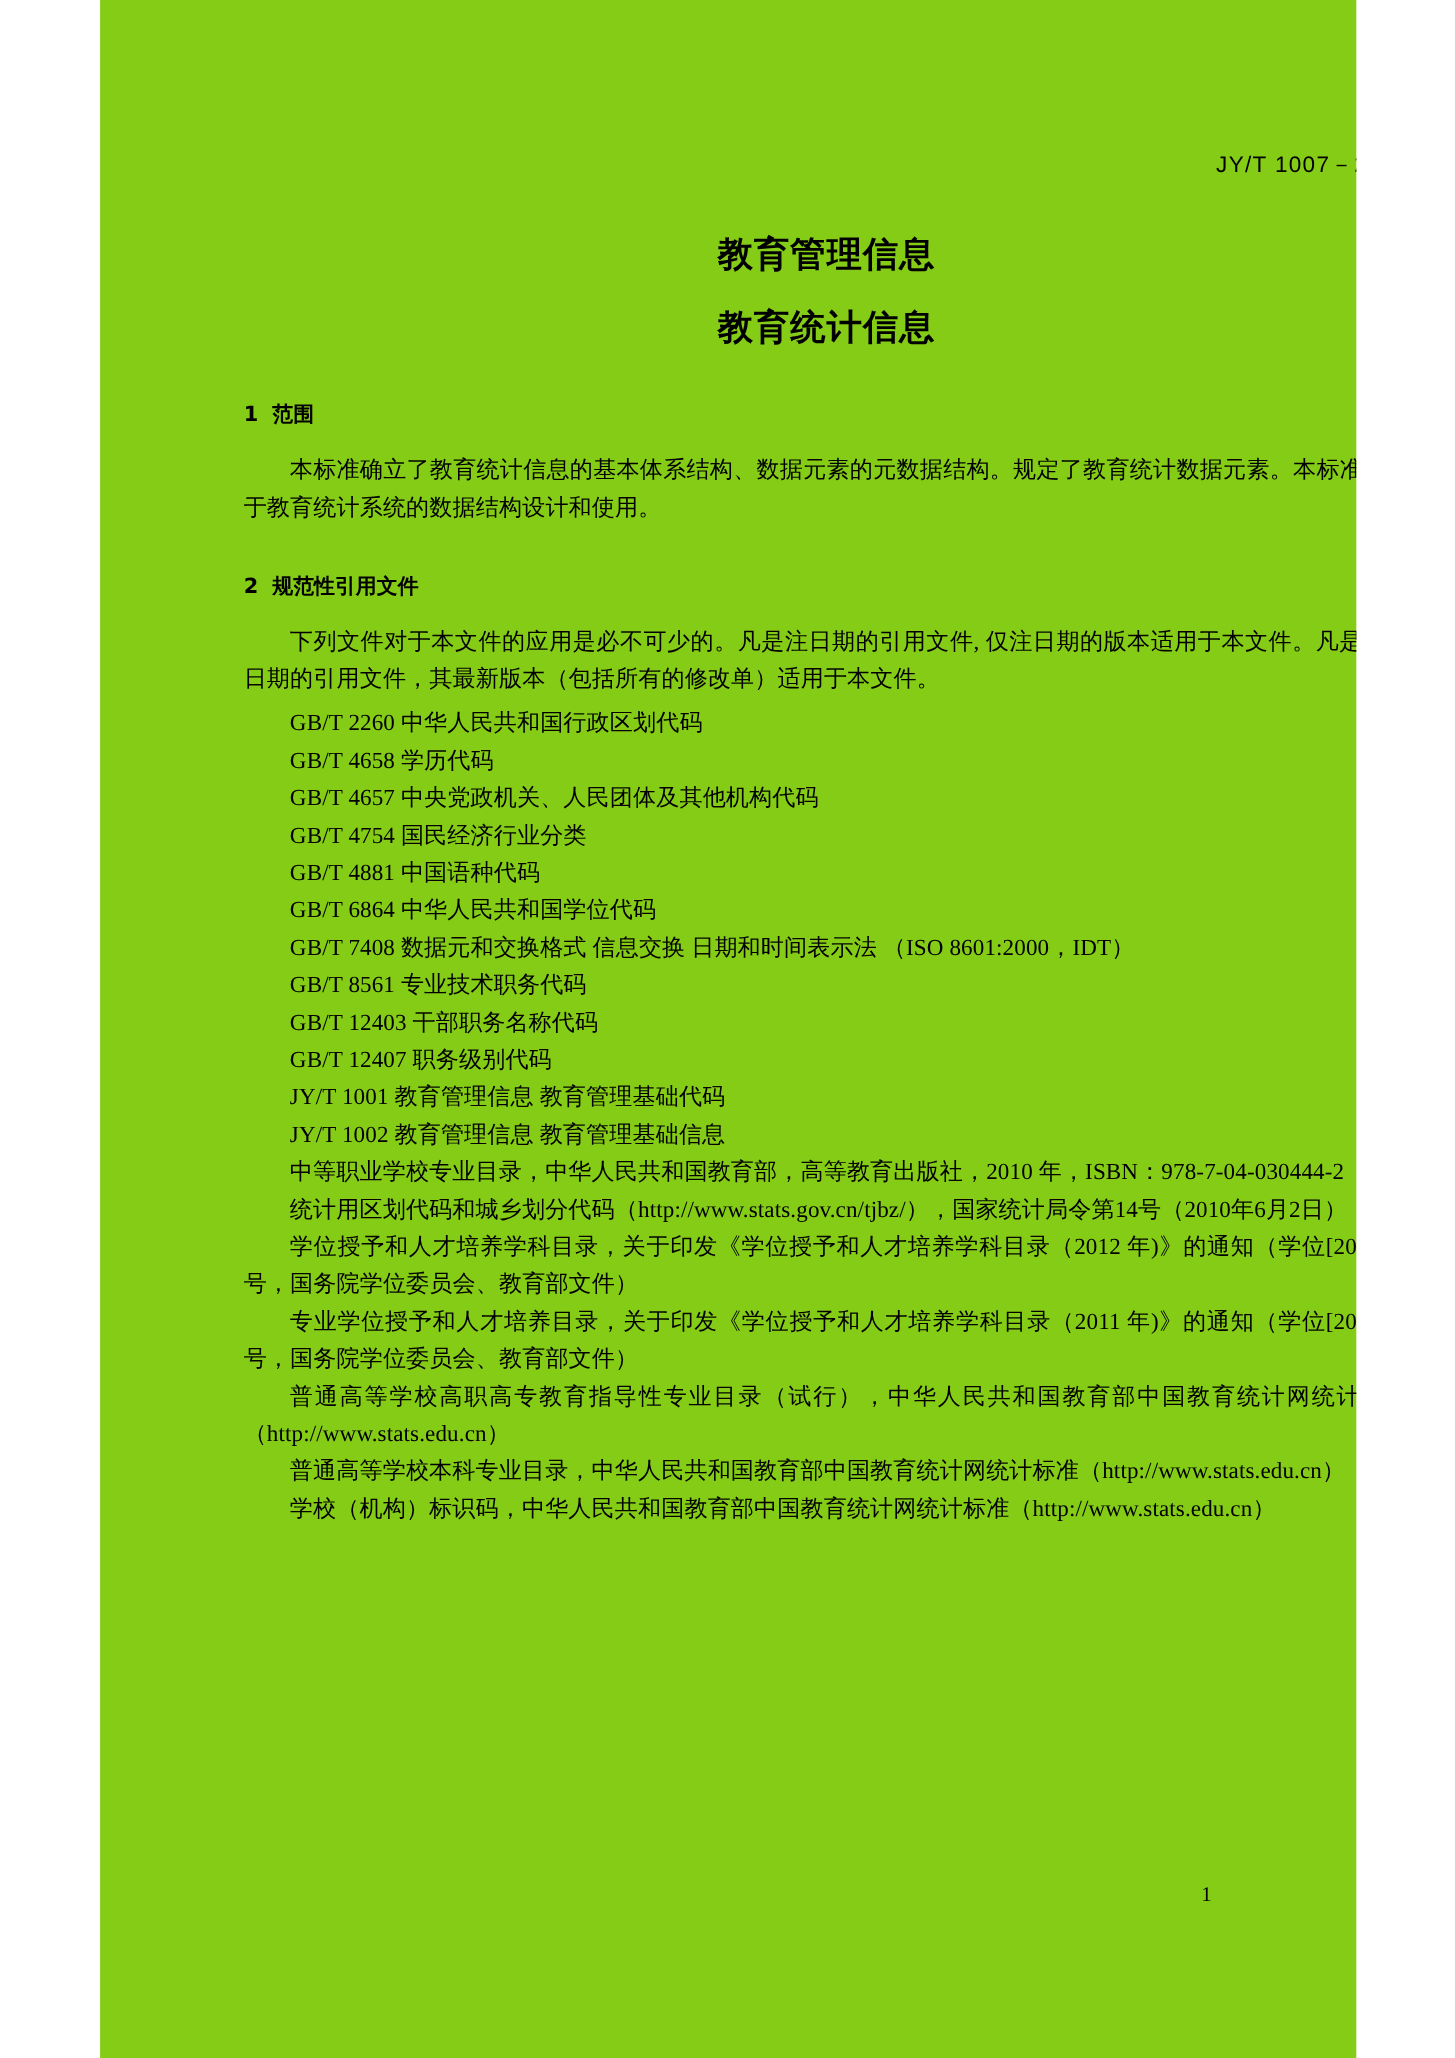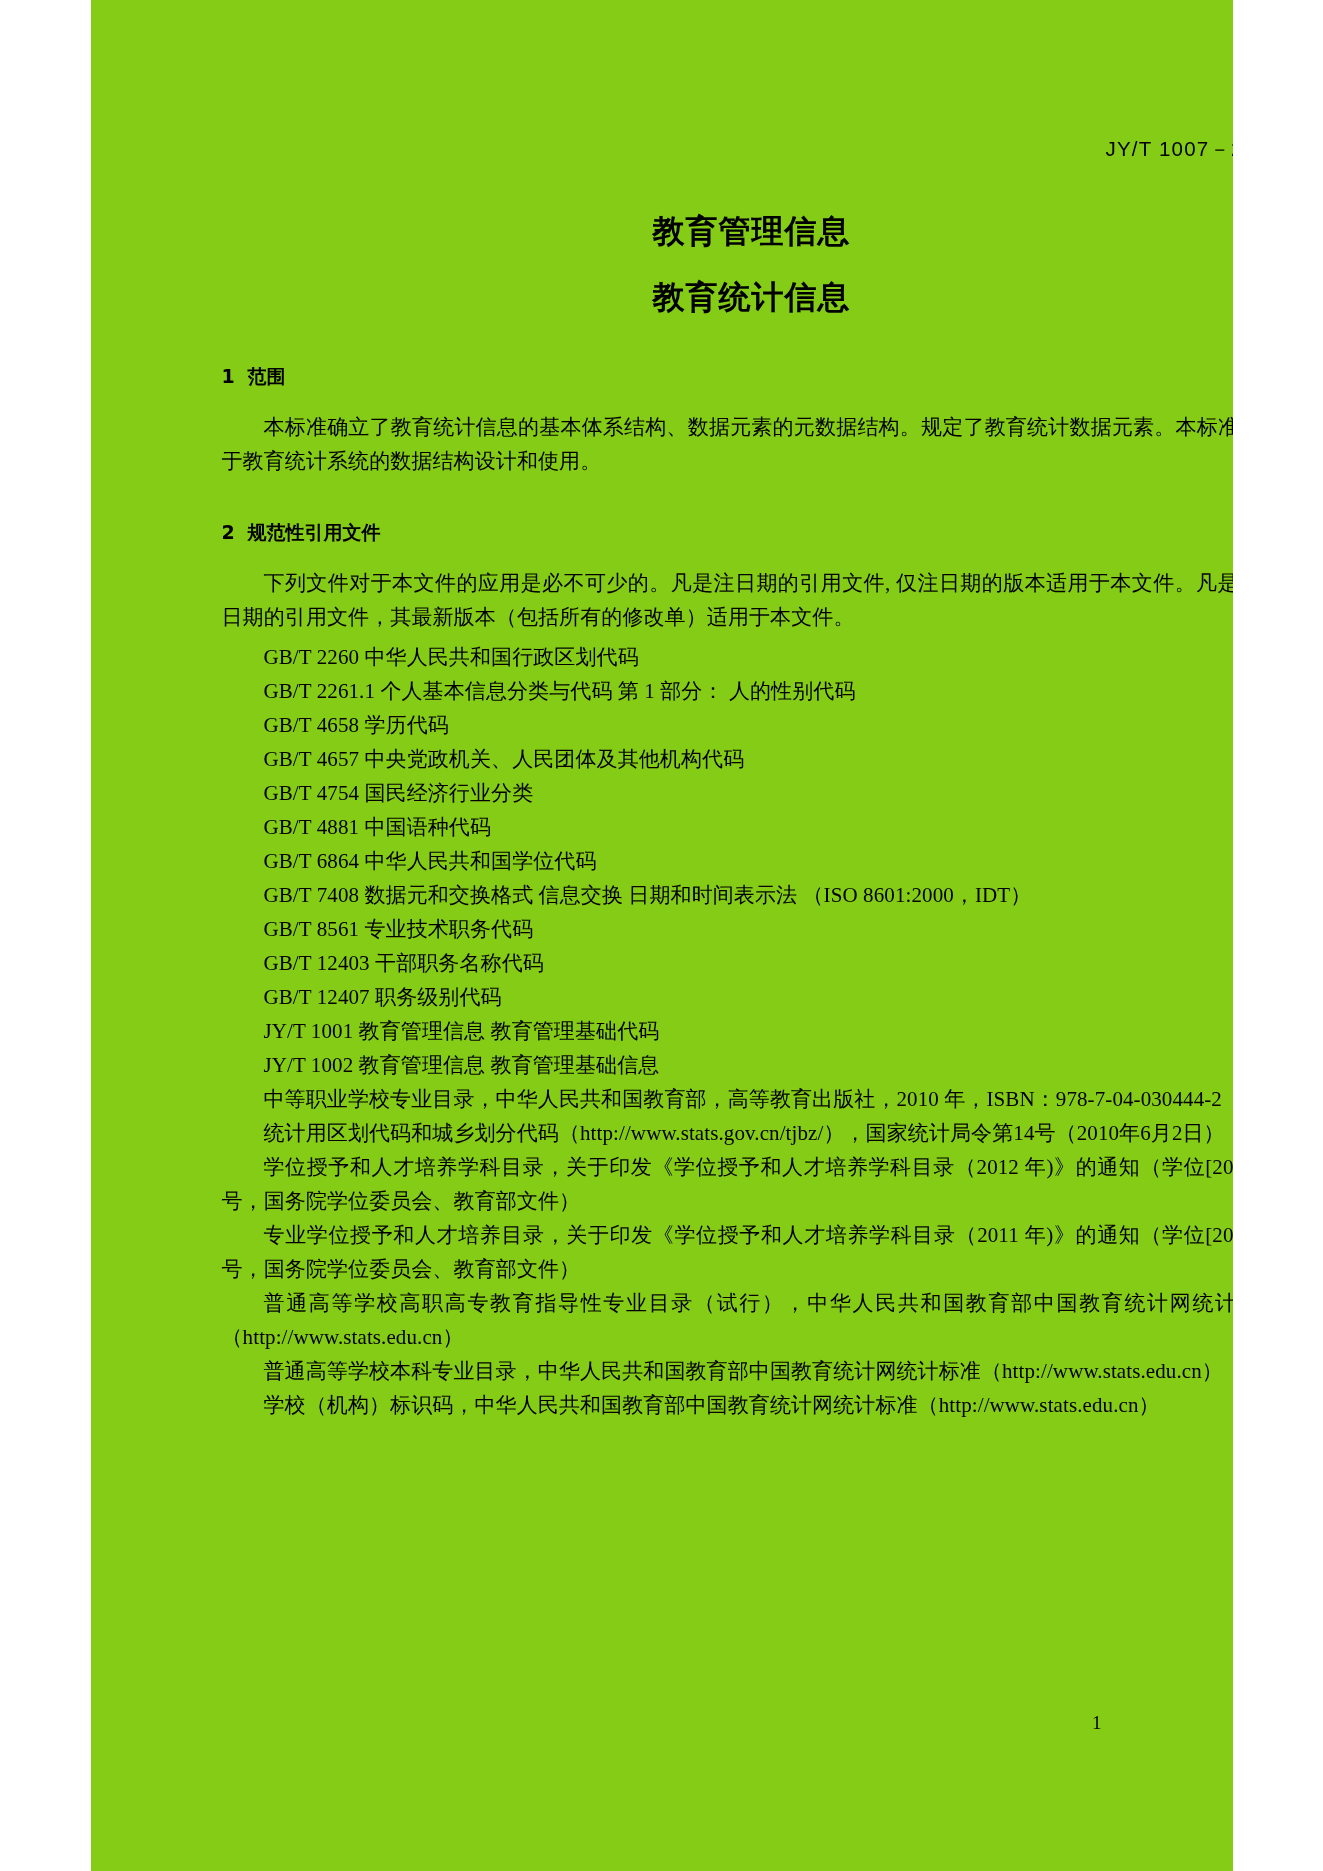--- a/index.html
+++ b/index.html
@@ -105,21 +105,20 @@
     <div class="body-text indent">本标准确立了教育统计信息的基本体系结构、数据元素的元数据结构。规定了教育统计数据元素。本标准适用于教育统计系统的数据结构设计和使用。</div>
 
     <div class="section-head s2">
       <span class="num">2</span><span>规范性引用文件</span>
     </div>
 
     <div class="body-text indent">下列文件对于本文件的应用是必不可少的。凡是注日期的引用文件, 仅注日期的版本适用于本文件。凡是不注日期的引用文件，其最新版本（包括所有的修改单）适用于本文件。</div>
 
     <div class="ref-list">
       <div class="ref-item">GB/T 2260  中华人民共和国行政区划代码</div>
-      <div class="ref-item">GB/T 2261.1  个人基本信息分类与代码  第 1 部分：  人的性别代码</div>
       <div class="ref-item">GB/T 4658  学历代码</div>
       <div class="ref-item">GB/T 4657  中央党政机关、人民团体及其他机构代码</div>
       <div class="ref-item">GB/T 4754  国民经济行业分类</div>
       <div class="ref-item">GB/T 4881  中国语种代码</div>
       <div class="ref-item">GB/T 6864  中华人民共和国学位代码</div>
       <div class="ref-item">GB/T 7408  数据元和交换格式  信息交换  日期和时间表示法  （ISO 8601:2000，IDT）</div>
       <div class="ref-item">GB/T 8561  专业技术职务代码</div>
       <div class="ref-item">GB/T 12403  干部职务名称代码</div>
       <div class="ref-item">GB/T 12407  职务级别代码</div>
       <div class="ref-item">JY/T 1001  教育管理信息  教育管理基础代码</div>

